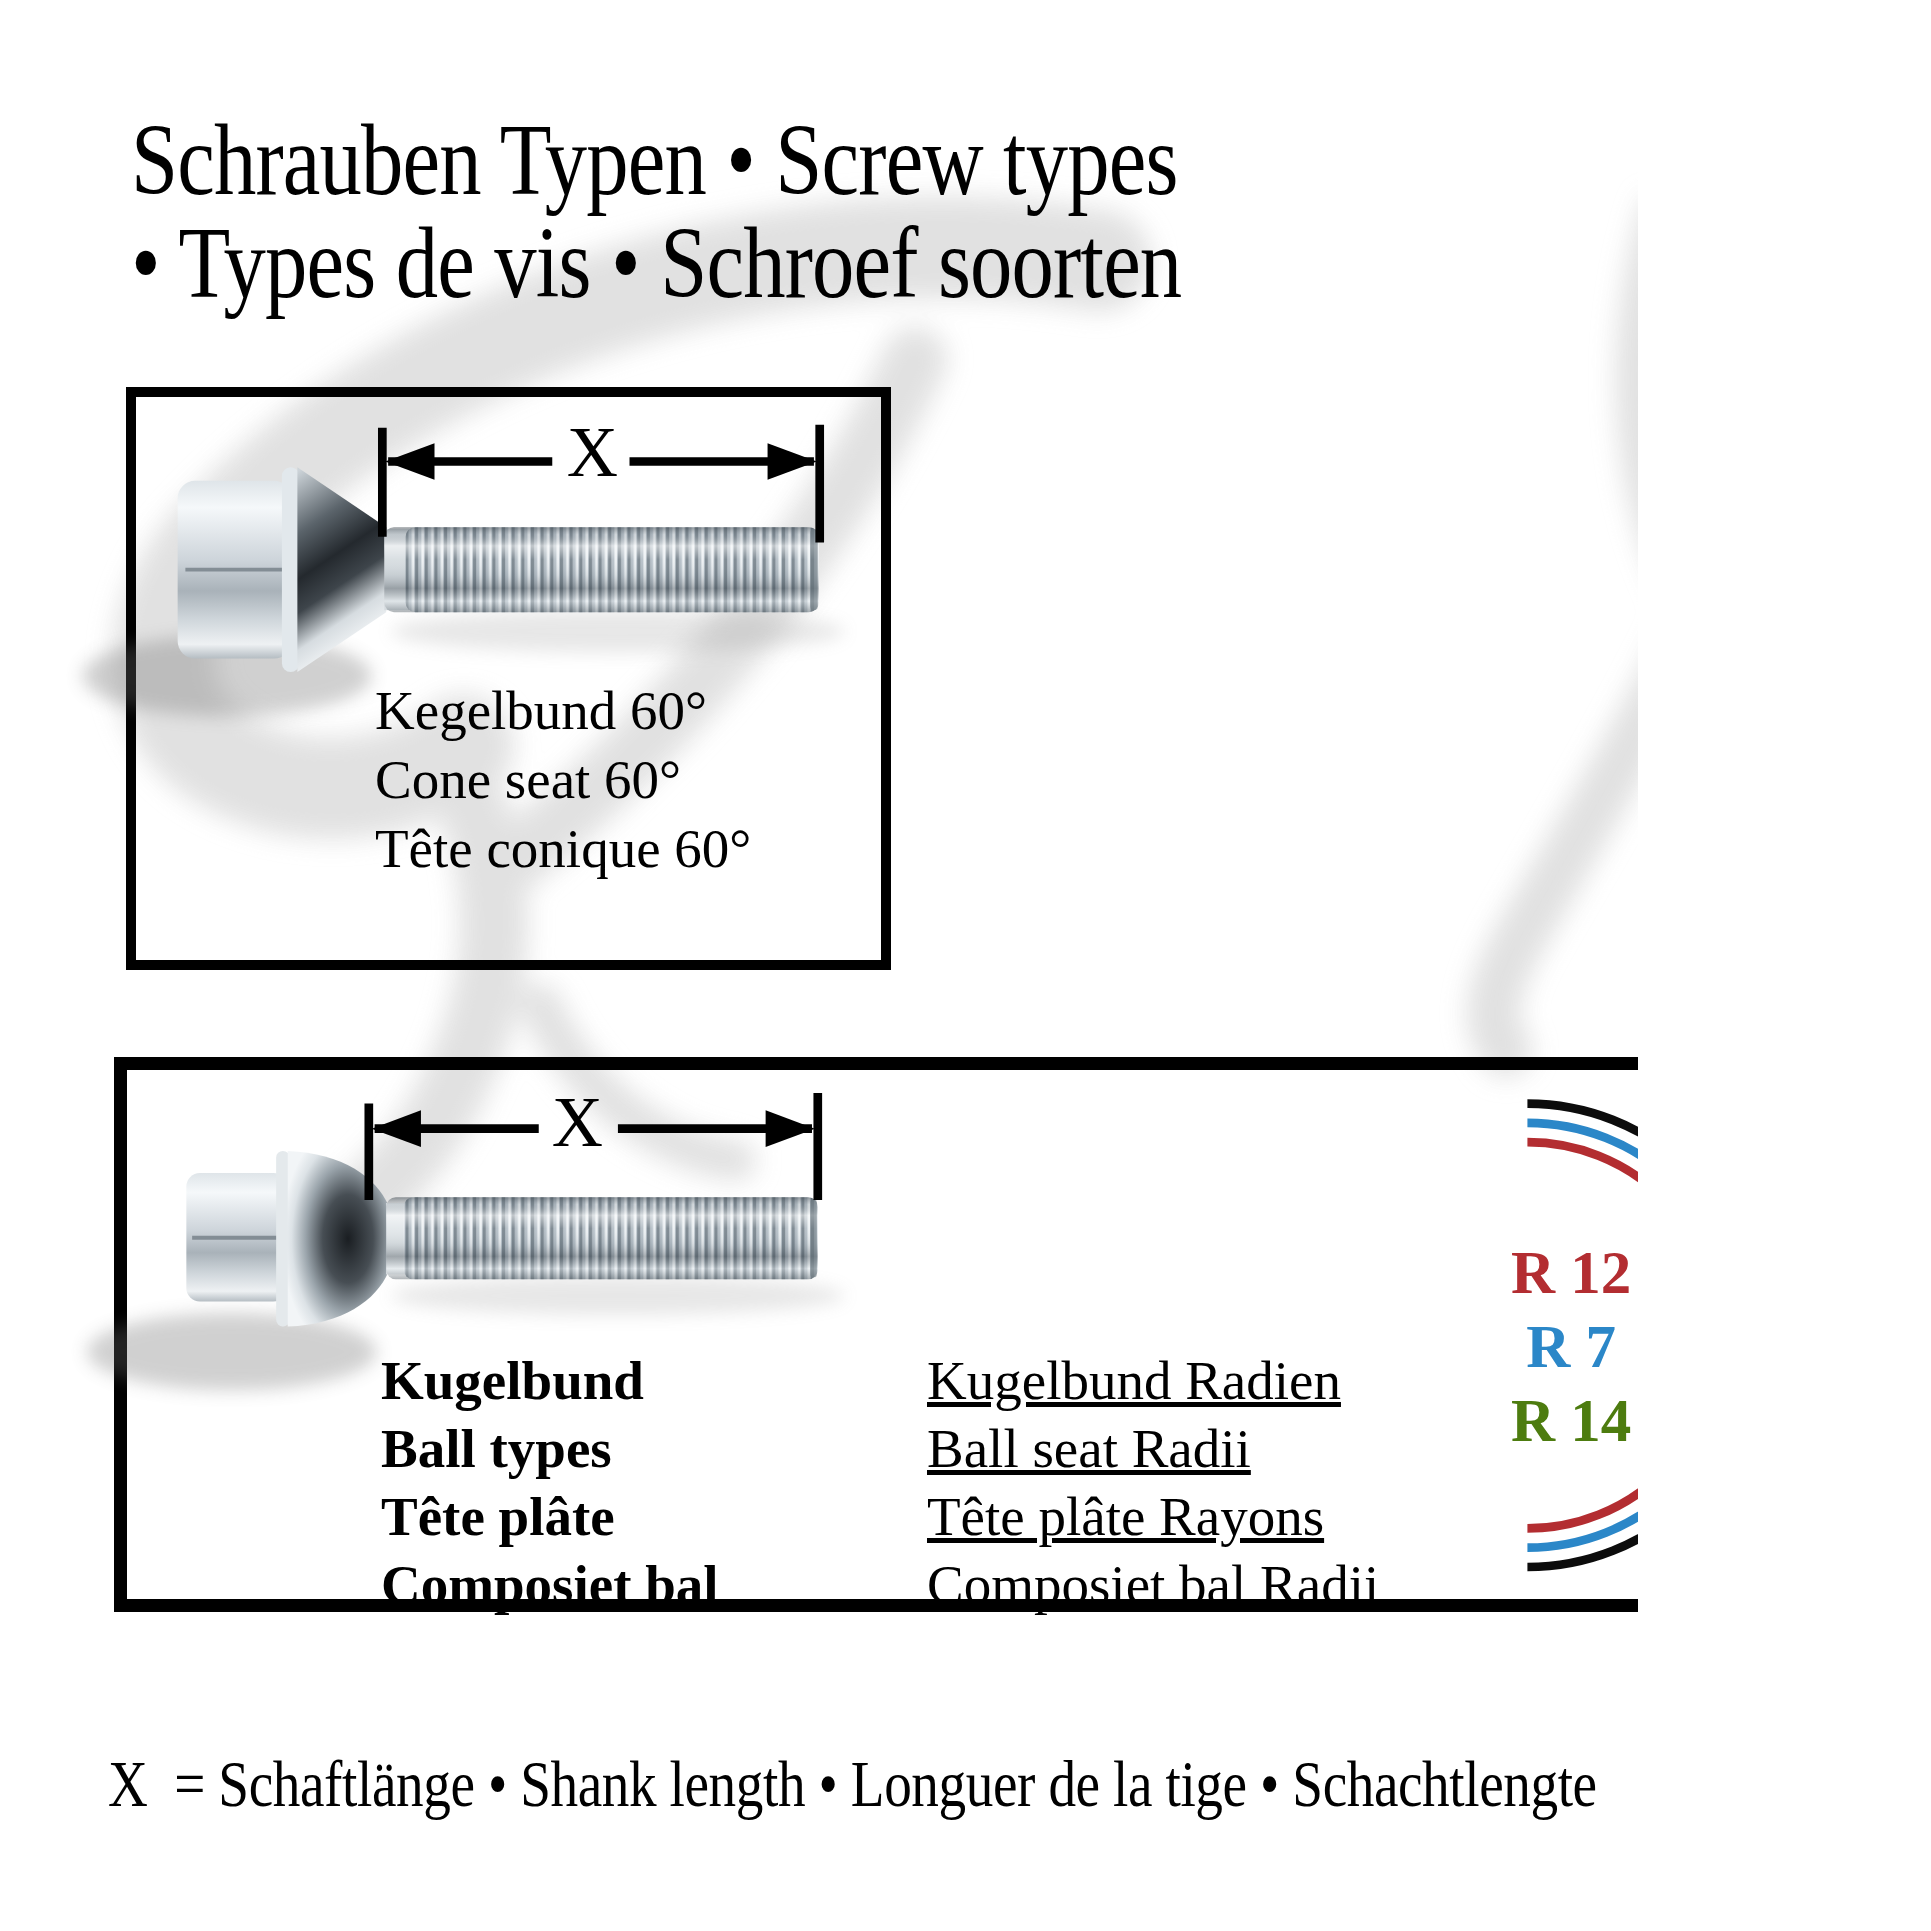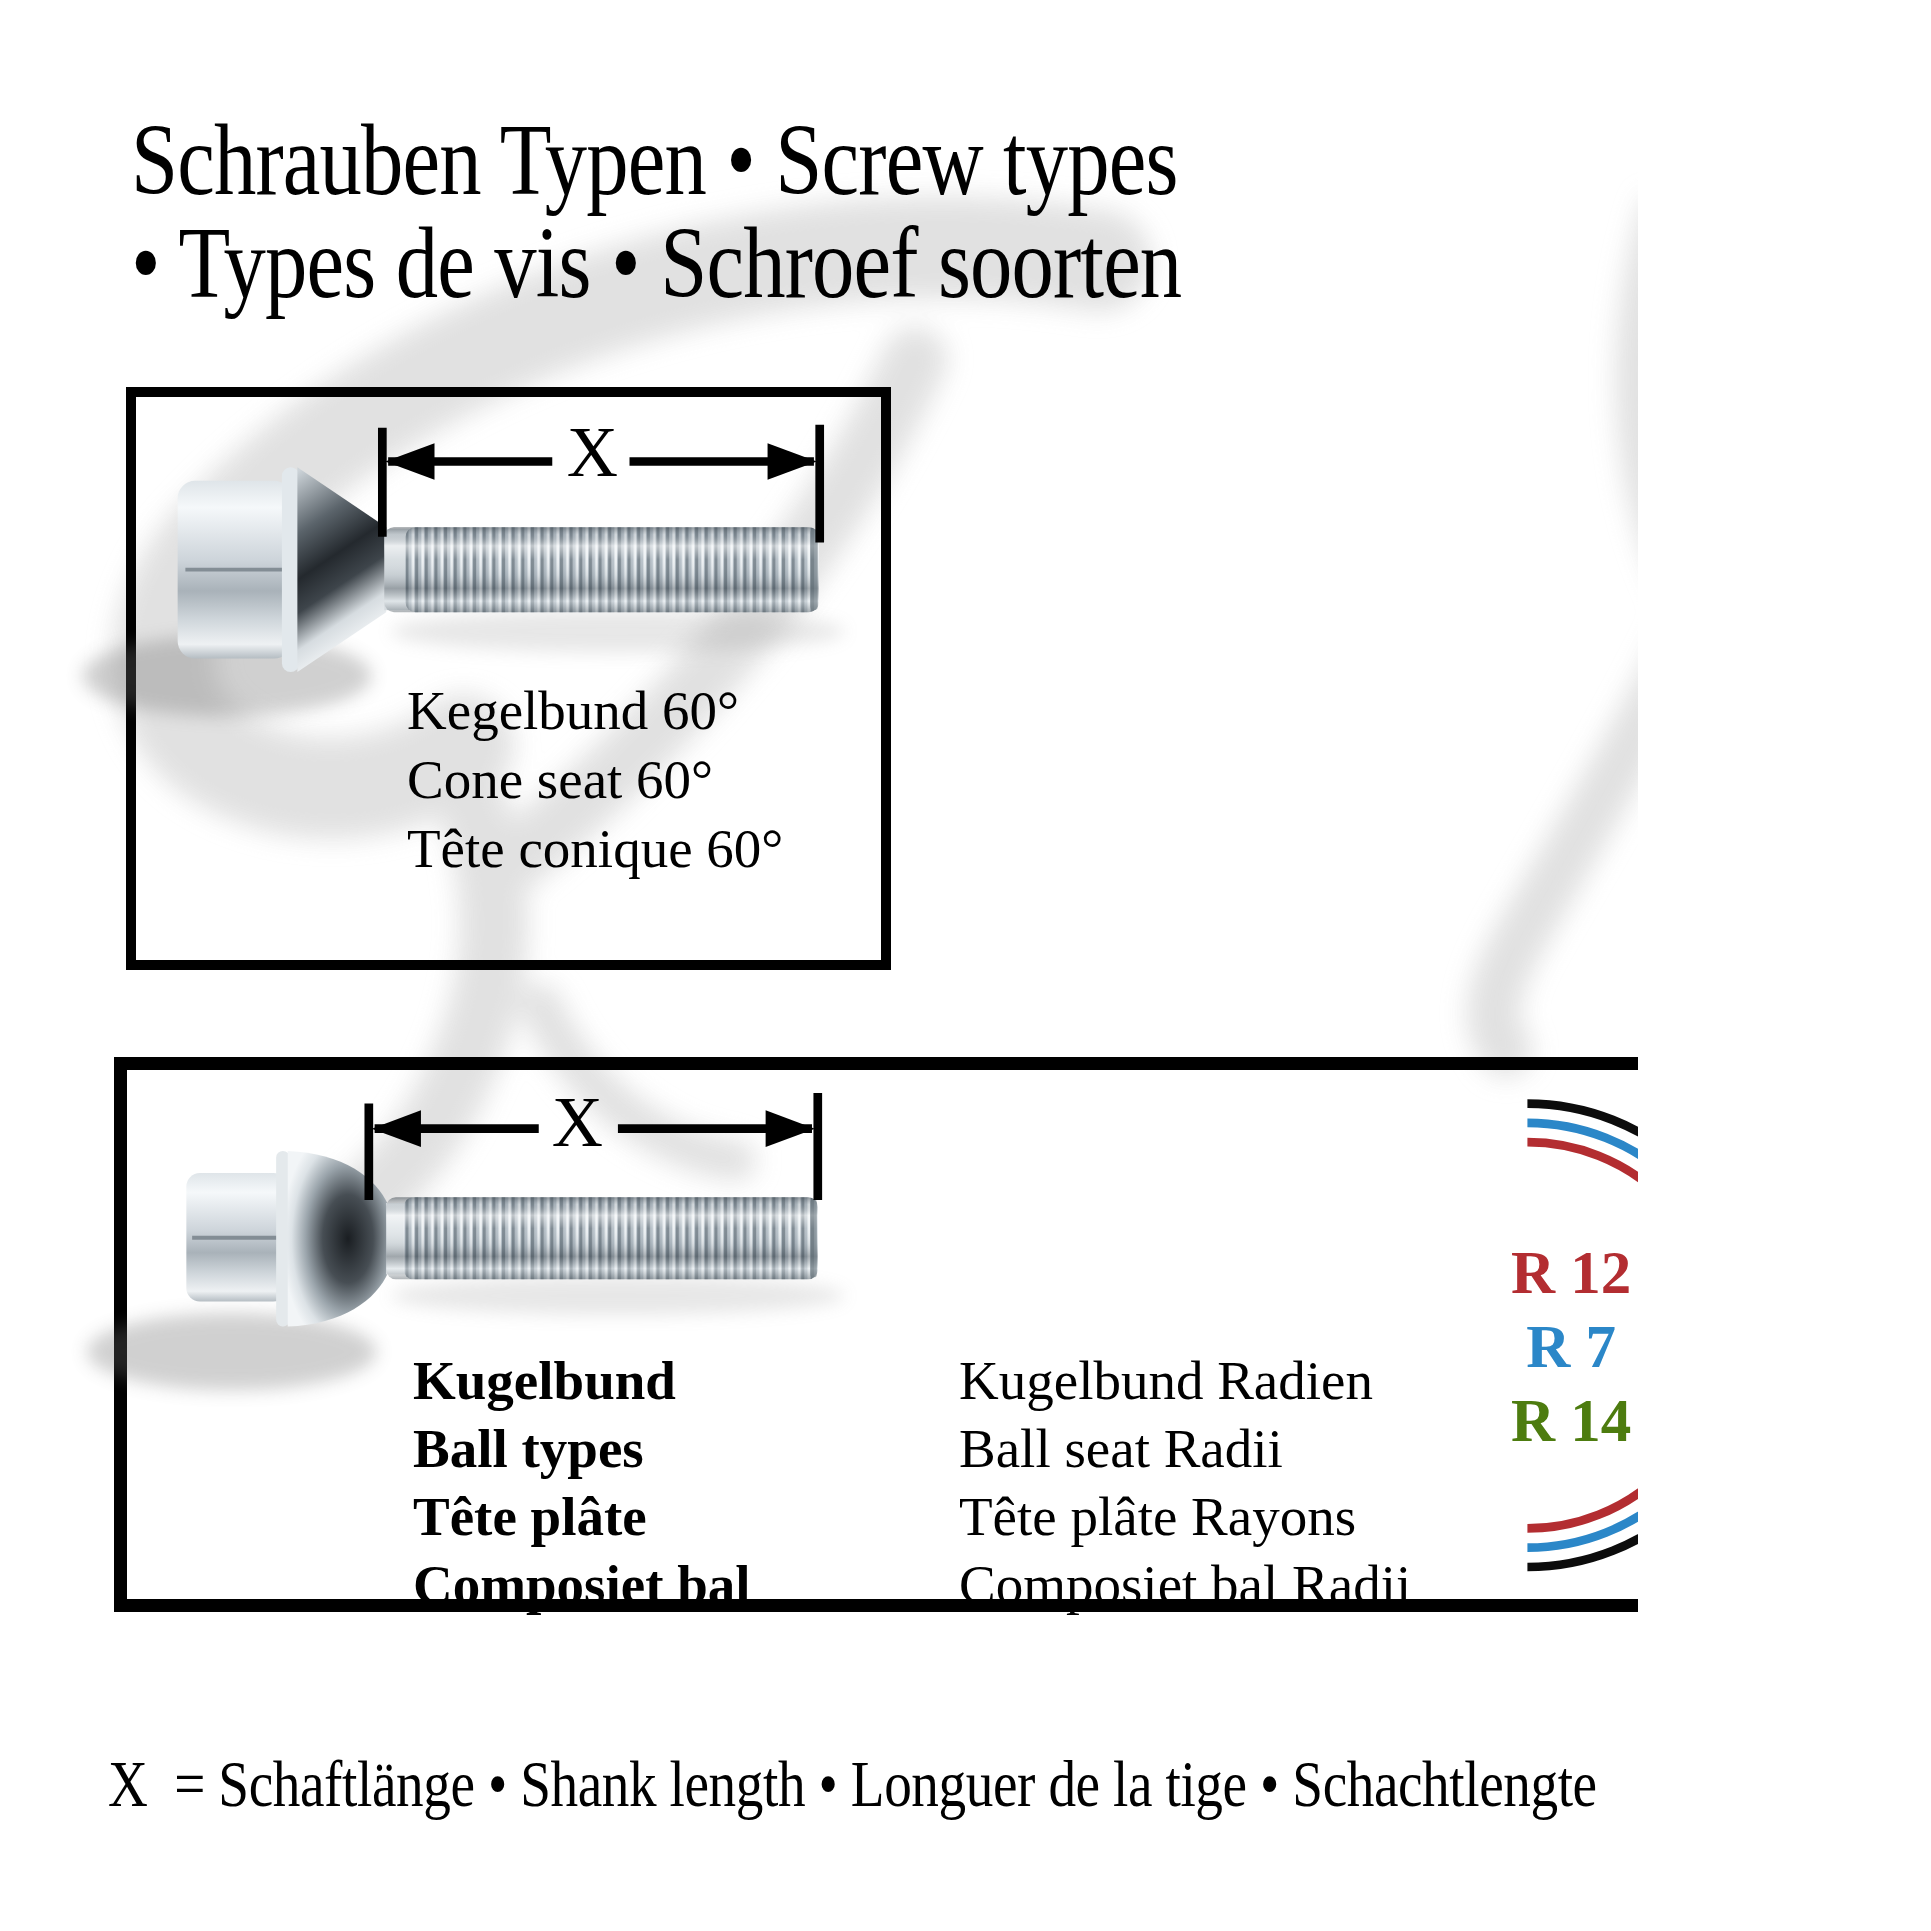--- a/index.html
+++ b/index.html
@@ -14,24 +14,24 @@
     font-size:102px;line-height:103px;font-weight:400;
     transform:scaleX(.83);transform-origin:left top;
     letter-spacing:-1px;white-space:nowrap;
   }
   .panel{position:absolute;border:solid #000;background:transparent;box-sizing:border-box;}
   .panel-cone{left:126px;top:387px;width:765px;height:583px;border-width:10.6px;}
   .panel-ball{left:114px;top:1057px;width:1721px;height:555px;border-width:13.5px;}
   .xlab{position:absolute;font-size:71px;line-height:71px;width:77px;text-align:center;}
   .xlab1{left:554px;top:417px;}
   .xlab2{left:539px;top:1087px;}
-  .labels{position:absolute;font-size:55px;line-height:69px;white-space:nowrap;margin-left:32px;}
+  .labels{position:absolute;font-size:55px;line-height:69px;white-space:nowrap;}
   .cone-labels{left:375px;top:676px;}
   .seat-labels{left:381px;top:1347px;line-height:68px;font-weight:bold;}
-  .radii-labels{left:927px;top:1347px;line-height:68px;}
+  .radii-labels{left:927px;top:1347px;line-height:68px;text-decoration:underline;}
   .rlist{
     position:absolute;left:1511px;top:1236px;
     font-size:61px;line-height:74px;font-weight:700;white-space:nowrap;text-align:center;
   }
   .r12{color:#b32d31}.r13{color:#2b87c8}.r14{color:#4d7c0f}
   .footer{
     position:absolute;left:108px;top:1750px;
     font-size:65px;line-height:68px;
     transform:scaleX(.85);transform-origin:left top;
     white-space:pre;letter-spacing:-0.5px;

